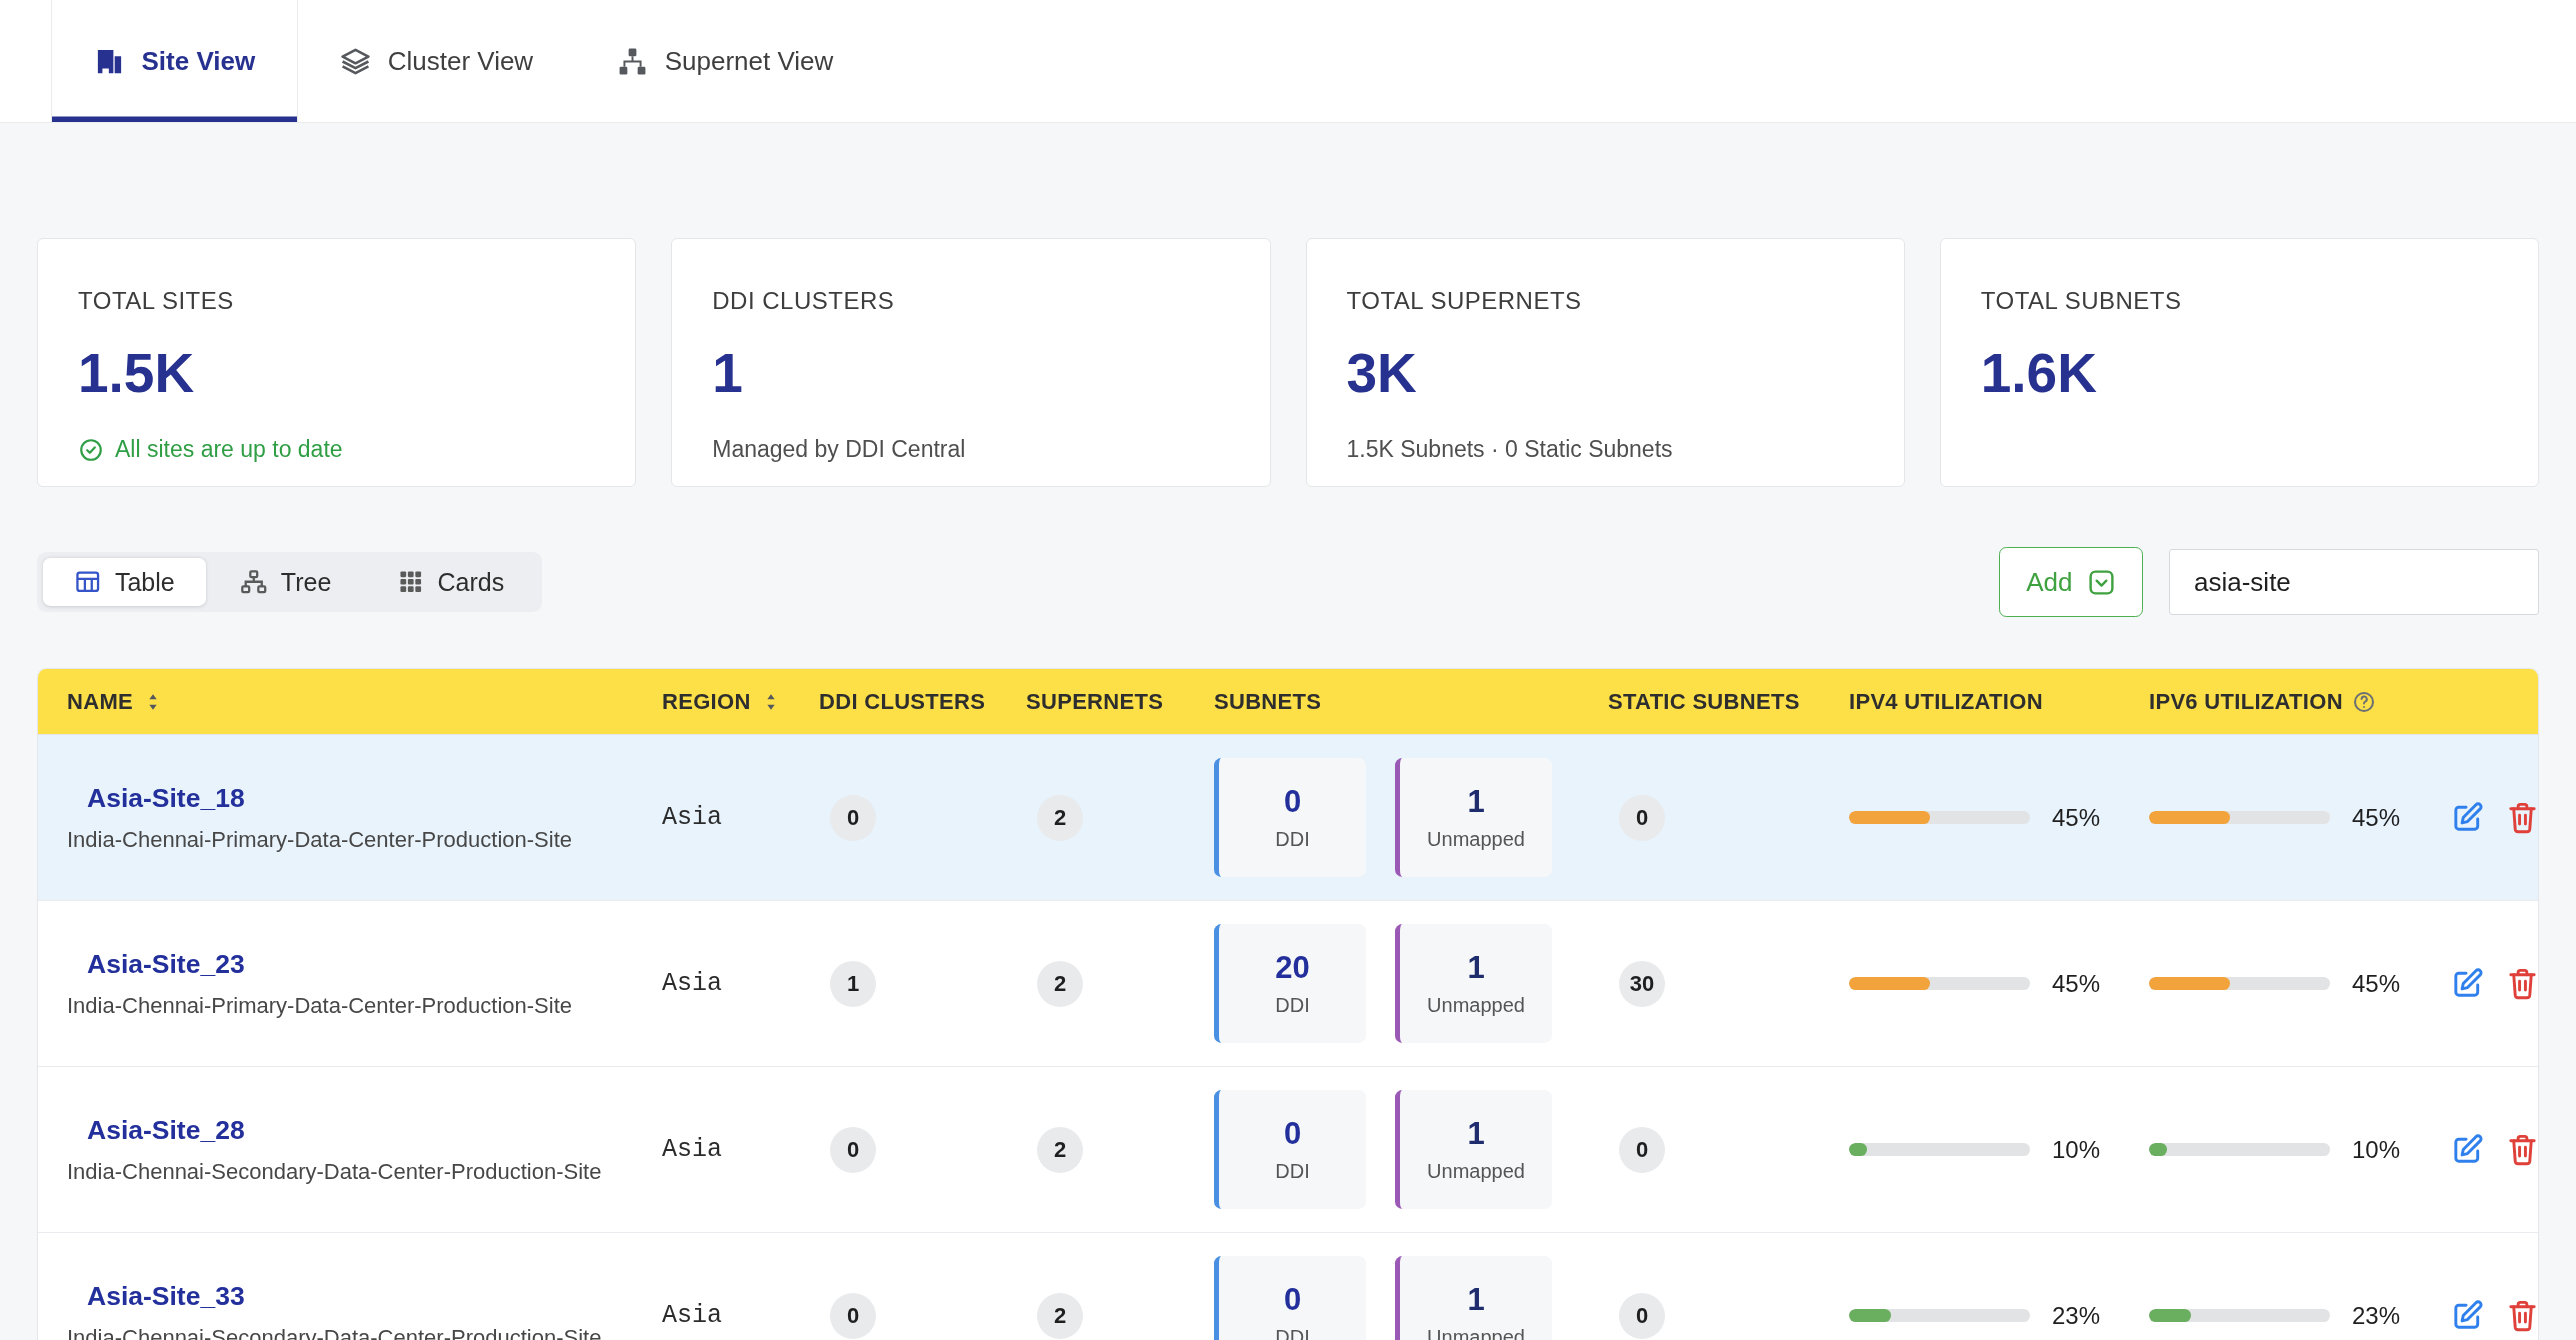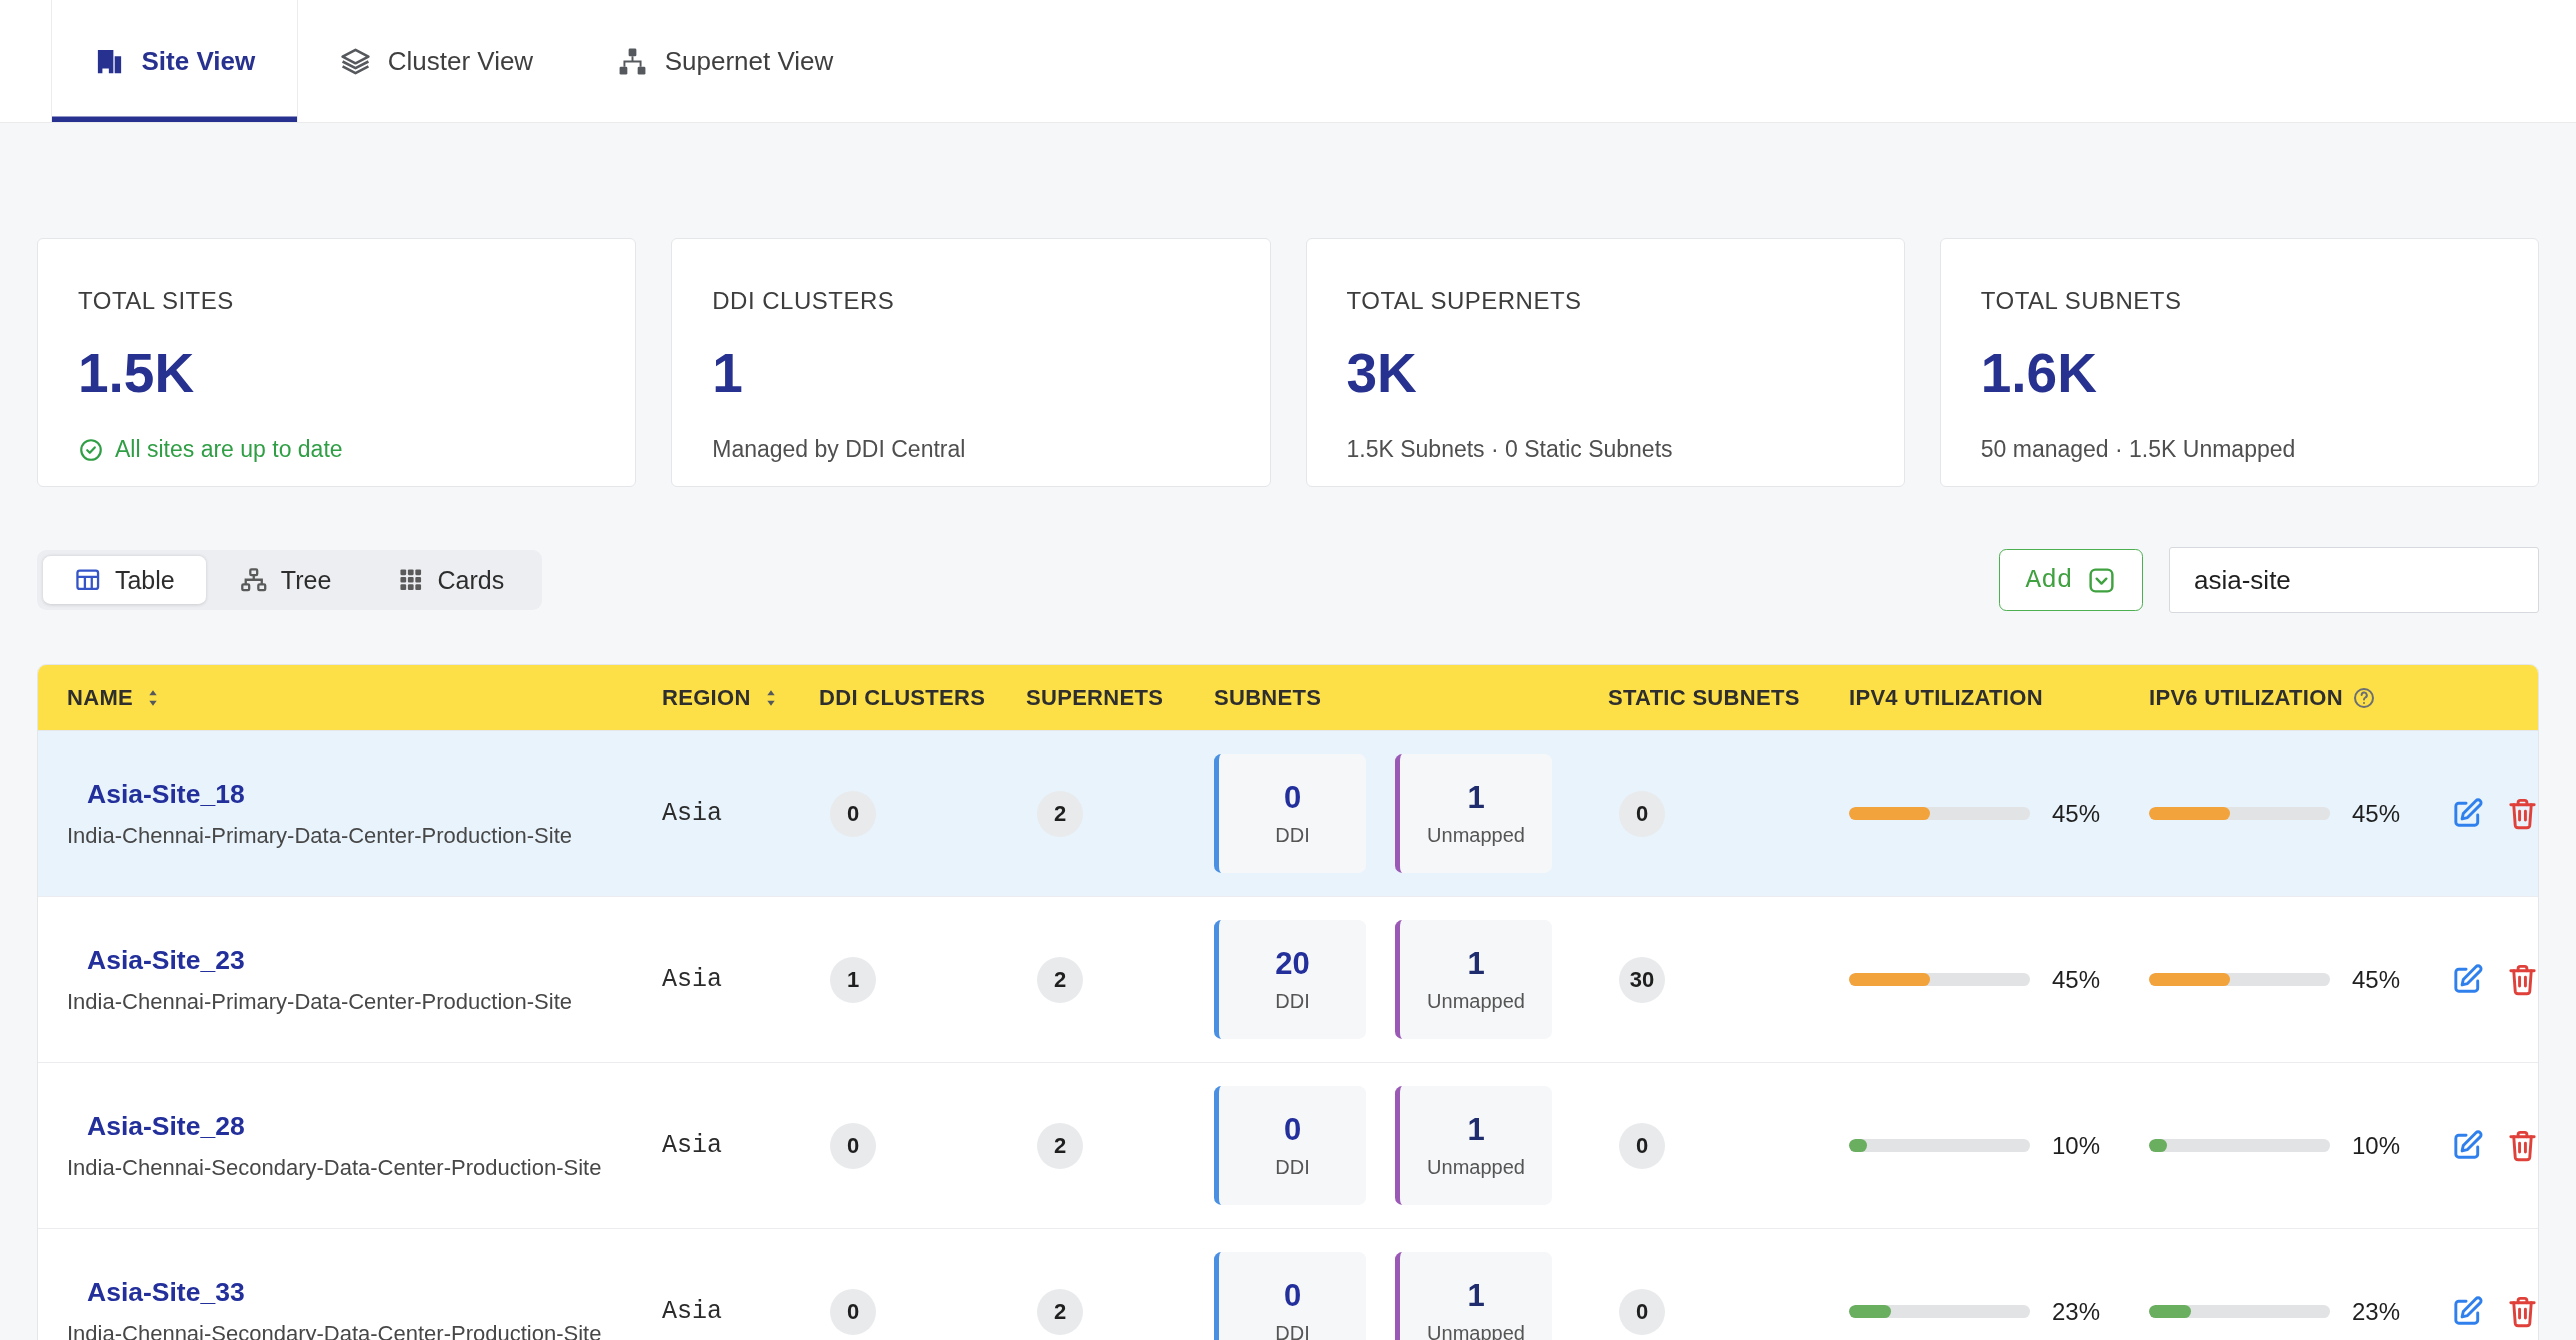--- a/index.html
+++ b/index.html
@@ -49,23 +49,23 @@
   .view-toggle { display: inline-flex; background: #eceef1; border-radius: 9.2px; padding: 6.4px; gap: 3.7px; }
   .vt-btn {
     display: flex; align-items: center; gap: 13px; padding: 0 31px; height: 48px;
     border-radius: 7.3px; font-size: 25px; color: #2d2d2d; cursor: pointer; background: transparent; border: none;
   }
   .vt-btn svg { width: 27.5px; height: 27.5px; color: #5a5a5a; }
   .vt-btn.active { background: #fff; box-shadow: 0 0.9px 3.7px rgba(0,0,0,.14); }
   .vt-btn.active svg { color: #3554c7; }
   .toolbar-spacer { flex: 1; }
   .add-btn {
-    display: flex; align-items: center; gap: 14.6px; height: 62px; padding: 0 26px;
+    display: flex; align-items: center; gap: 14.6px; height: 70px; padding: 0 26px;
     border: 1.8px solid #4caf50; border-radius: 7.3px; color: #3fa13f; font-size: 26px;
-    background: #fefffe; cursor: pointer; margin-right: 26px; font-family: Liberation Mono, monospace;
+    background: #fefffe; cursor: pointer; margin-right: 26px;
   }
   .add-btn svg { width: 29px; height: 29px; }
   .search-input {
     width: 370px; height: 66px; border: 0.9px solid #d6d9dd; border-radius: 3px;
     font-size: 26px; padding: 0 24px; color: #1f1f1f; background: #fff;
     font-family: "Liberation Sans", sans-serif;
   }
 
   
   .table-wrap {
@@ -166,21 +166,20 @@
       <div class="card-sub">Managed by DDI Central</div>
     </div>
     <div class="card">
       <div class="card-title">TOTAL SUPERNETS</div>
       <div class="card-value">3K</div>
       <div class="card-sub">1.5K Subnets · 0 Static Subnets</div>
     </div>
     <div class="card">
       <div class="card-title">TOTAL SUBNETS</div>
       <div class="card-value">1.6K</div>
-      <div class="card-sub">50 managed · 1.5K Unmapped</div>
     </div>
   </div>
 
   <div class="toolbar">
     <div class="view-toggle">
       <button class="vt-btn active">
         <svg viewBox="0 0 24 24" fill="none" stroke="currentColor" stroke-width="2">
             <rect x="3" y="4" width="18" height="16" rx="2"></rect>
             <path d="M3 9.5h18M9.5 9.5V20M15.5 9.5V20"></path>
           </svg>

